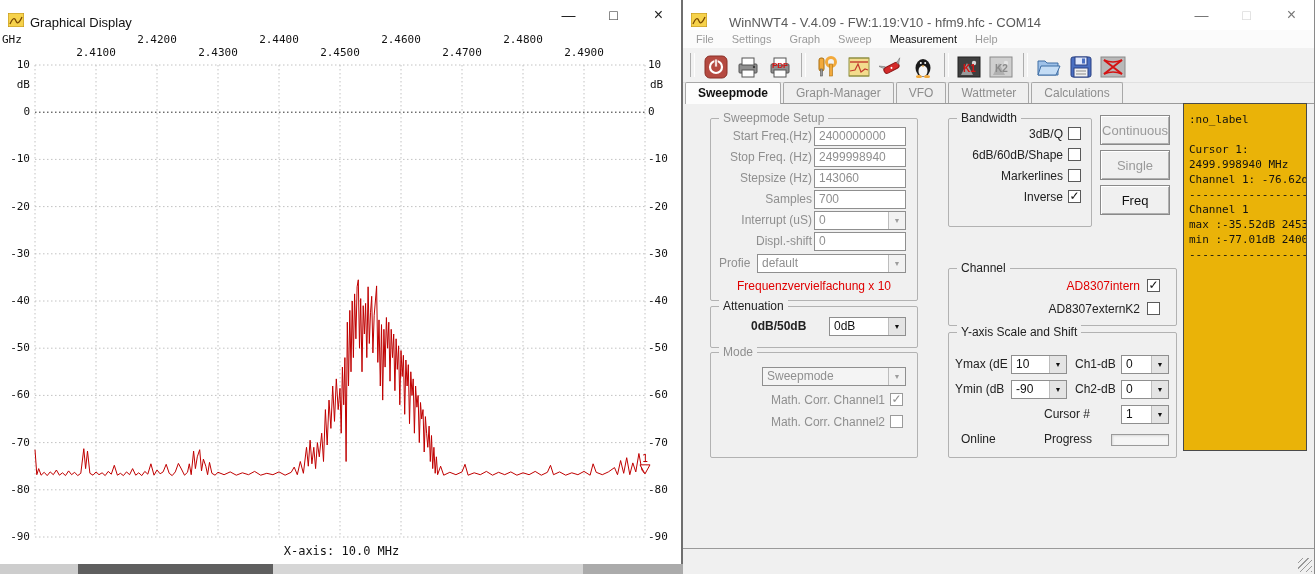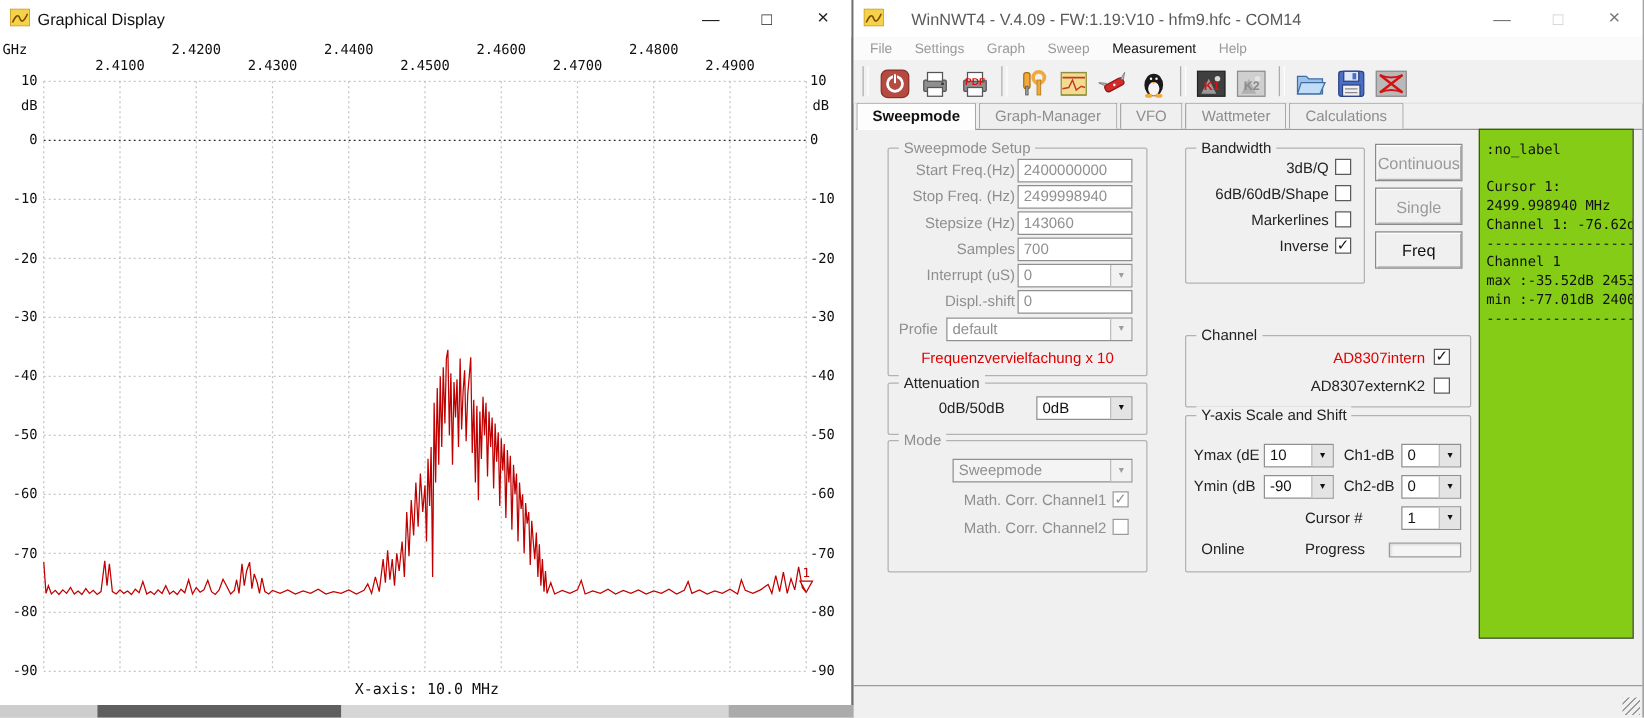--- a/index.html
+++ b/index.html
@@ -1,21 +1,21 @@
 <!DOCTYPE html>
 <html><head>
 <meta charset="utf-8">
 <style>
   html,body{margin:0;padding:0;}
   body{width:1315px;height:574px;position:relative;overflow:hidden;background:#e8e8e8;
        font-family:"Liberation Sans",sans-serif;font-size:12px;color:#222;}
   
   #graph-window{position:absolute;left:0;top:0;width:683px;height:564px;background:#fff;
     border-right:2px solid #6f6f6f;box-sizing:border-box;}
-  .titlebar{position:absolute;left:0;top:0;right:0;height:30px;background:#fff;display:flex;align-items:center;}
+  .titlebar{position:absolute;left:0;top:0;right:0;height:30px;background:#fff;display:flex;align-items:flex-end;}
   .titlebar .wicon{margin:0 6px 0 8px;}
   .titlebar .ttext{font-size:13px;color:#111;}
   .cap-btns{margin-left:auto;display:flex;height:100%;}
   .cap-btn{width:45px;height:100%;display:flex;align-items:center;justify-content:center;
     font-size:14px;color:#222;}
   .cap-btn.faint{color:#cfcfcf;}
   .cap-btn.gray{color:#777;}
   #plot-labels .axis-label{position:absolute;font-family:"DejaVu Sans Mono",monospace;font-size:11px;color:#111;white-space:nowrap;}
   #xaxis-note{position:absolute;left:0;width:683px;top:544px;text-align:center;
     font-family:"DejaVu Sans Mono",monospace;font-size:12px;color:#111;}
@@ -54,21 +54,21 @@
   .combo.disabled .combo-arrow{color:#9d9d9d;background:#f2f2f2;}
   .checkbox{position:absolute;width:13px;height:13px;background:#fff;border:1px solid #5a5a5a;box-sizing:border-box;
      font-size:12px;line-height:11px;text-align:center;color:#111;}
   .checkbox.dim{border-color:#9a9a9a;color:#8f8f8f;}
   .btn3d{position:absolute;background:#f0f0f0;border:1px solid #8a8a8a;
      box-shadow:inset 1px 1px 0 #ffffff, inset -1px -1px 0 #b0b0b0;
      display:flex;align-items:center;justify-content:center;font-size:13px;color:#111;box-sizing:border-box;}
   .btn3d.disabled{color:#9a9a9a;}
   .progressbar{position:absolute;box-sizing:border-box;border:1px solid #9a9a9a;background:#f5f5f5;
      box-shadow:inset 1px 1px 2px #d8d8d8;}
-  #info-panel{position:absolute;left:500px;top:103px;width:124px;height:408px;background:#84cc16;
+  #info-panel{position:absolute;left:500px;top:103px;width:124px;height:348px;background:#eab308;
      border:1px solid #4a4a4a;box-sizing:border-box;padding:8px 5px;overflow:hidden;}
   .info-line{font-family:"DejaVu Sans Mono",monospace;font-size:11px;line-height:15px;color:#111;white-space:pre;min-height:15px;}
   #statusline{position:absolute;left:0;right:0;top:548px;border-top:1px solid #9a9a9a;height:0;}
   #resize-grip{position:absolute;right:2px;bottom:2px;width:14px;height:14px;
      background:repeating-linear-gradient(135deg,transparent 0 3px,#9a9a9a 3px 4px);}
 </style>
 </head>
 <body>
 
 <div id="graph-window">
@@ -318,21 +318,21 @@
     <span class="glabel dim" style="left:8px;top:137px;">Profie</span>
     <div class="combo disabled" style="left:46px;top:135px;width:149px;">
       <span class="combo-value">default</span>
       <span class="combo-arrow">▼</span>
     </div>
     <span class="glabel red" style="left:0;right:0;top:160px;text-align:center;">Frequenzvervielfachung x 10</span>
   </div>
 
   <div class="group" style="left:27px;top:306px;width:206px;height:40px;text-align:center;">
     <span class="legend">Attenuation</span>
-    <span class="glabel" style="left:40px;top:12px;font-weight:normal;">0dB/50dB</span>
+    <span class="glabel" style="left:40px;top:12px;font-weight:bold;">0dB/50dB</span>
     <div class="combo" style="left:118px;top:10px;width:77px;">
       <span class="combo-value">0dB</span>
       <span class="combo-arrow" style="color:#111;background:#e4e4e4;">▼</span>
     </div>
   </div>
 
   <div class="group disabled" style="left:27px;top:352px;width:206px;height:104px;">
     <span class="legend">Mode</span>
     <div class="combo disabled" style="left:51px;top:14px;width:144px;background:#f4f4f4;">
       <span class="combo-value">Sweepmode</span>

